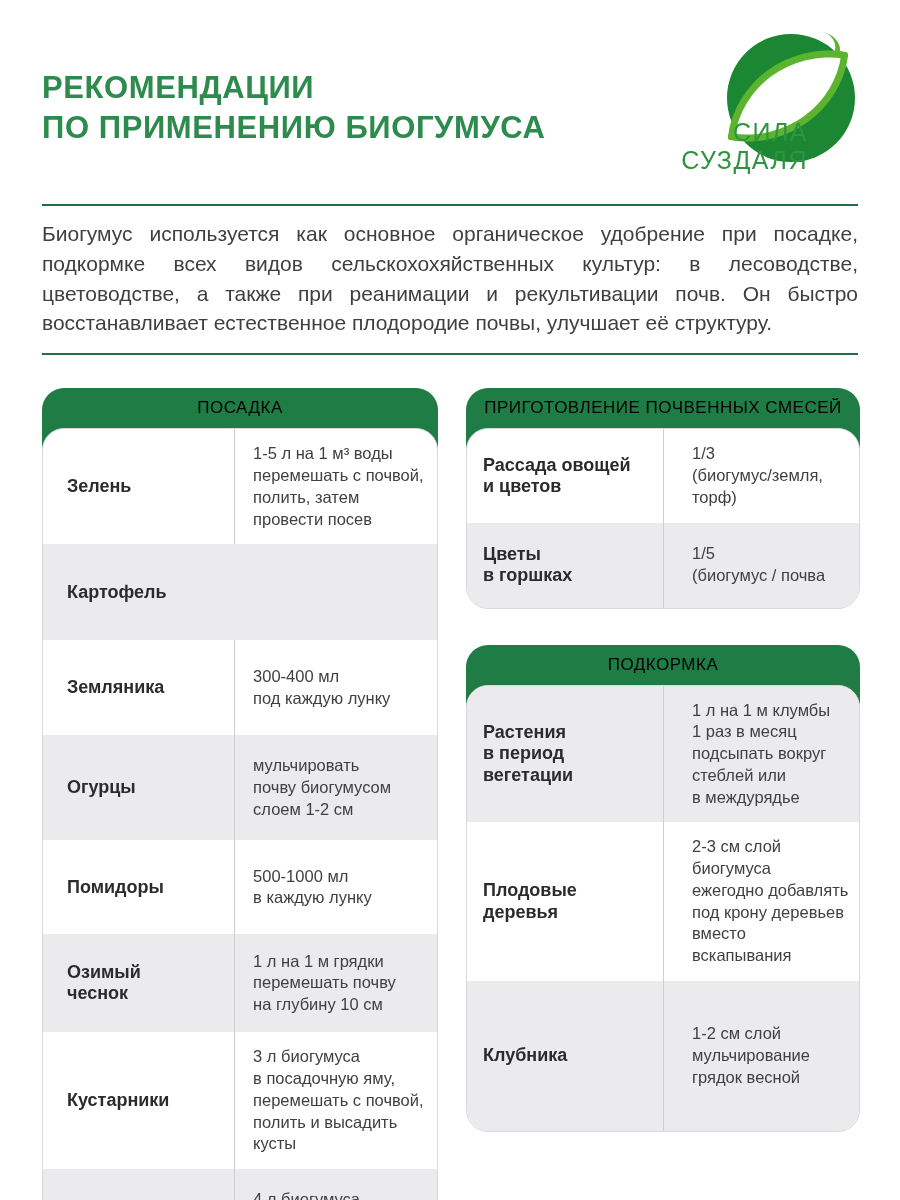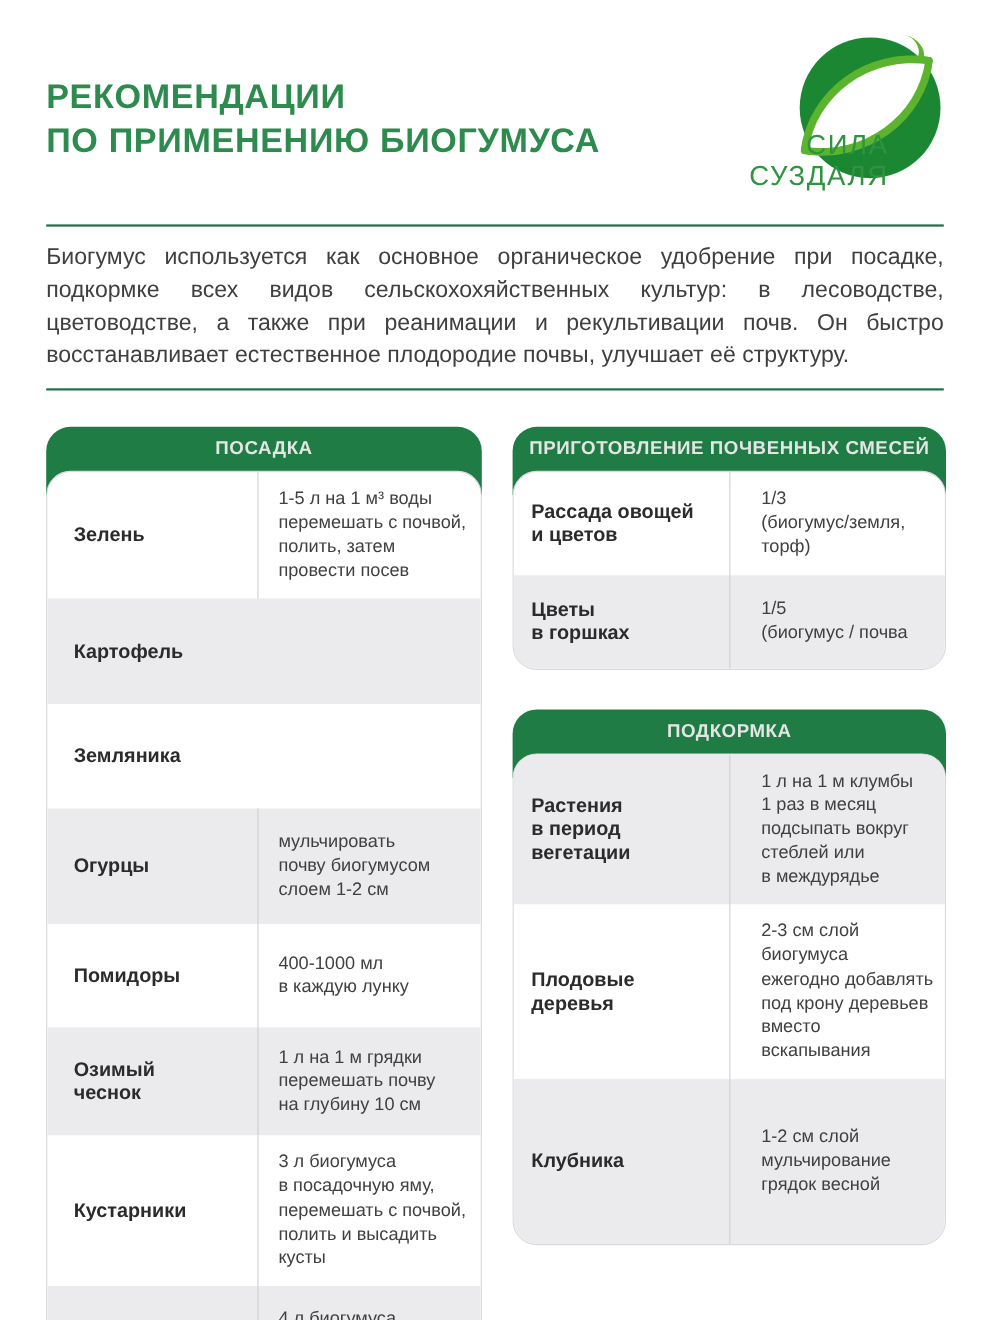--- a/index.html
+++ b/index.html
@@ -69,21 +69,21 @@
   .col-right{display:flex;flex-direction:column;}
   .gtable{width:100%;}
   .t-head{
     background:var(--header-green);
     border-radius:22px 22px 0 0;
     height:40px;padding-bottom:22px;margin-bottom:-22px;
     box-sizing:content-box;
     display:flex;align-items:flex-start;justify-content:center;
   }
   .t-head span{
-    color:#e5e5e5;font-weight:700;font-size:17px;letter-spacing:.5px;
+    color:#000000;font-weight:400;font-size:17px;letter-spacing:.5px;
     line-height:40px;
   }
   .t-body{
     position:relative;background:#fff;
     border:1px solid var(--body-border);
     border-radius:22px;overflow:hidden;
   }
   .trow{display:flex;align-items:stretch;}
   .trow.alt{background:var(--row-gray);}
   .cell{display:flex;align-items:center;}
@@ -135,30 +135,32 @@
           <div class="cell value pre">1-5 л на 1 м³ воды
 перемешать с почвой,
 полить, затем
 провести посев</div>
         </div>
         <div class="trow alt" style="min-height:96px">
           <div class="cell name pre">Картофель</div>
         </div>
         <div class="trow" style="min-height:95px">
           <div class="cell name pre">Земляника</div>
+          <div class="cell value pre">300-400 мл
+под каждую лунку</div>
         </div>
         <div class="trow alt" style="min-height:105px">
           <div class="cell name pre">Огурцы</div>
           <div class="cell value pre">мульчировать
 почву биогумусом
 слоем 1-2 см</div>
         </div>
         <div class="trow" style="min-height:94px">
           <div class="cell name pre">Помидоры</div>
-          <div class="cell value pre">400-1000 мл
+          <div class="cell value pre">500-1000 мл
 в каждую лунку</div>
         </div>
         <div class="trow alt" style="min-height:98px">
           <div class="cell name pre">Озимый
 чеснок</div>
           <div class="cell value pre">1 л на 1 м грядки
 перемешать почву
 на глубину 10 см</div>
         </div>
         <div class="trow" style="min-height:108px">

